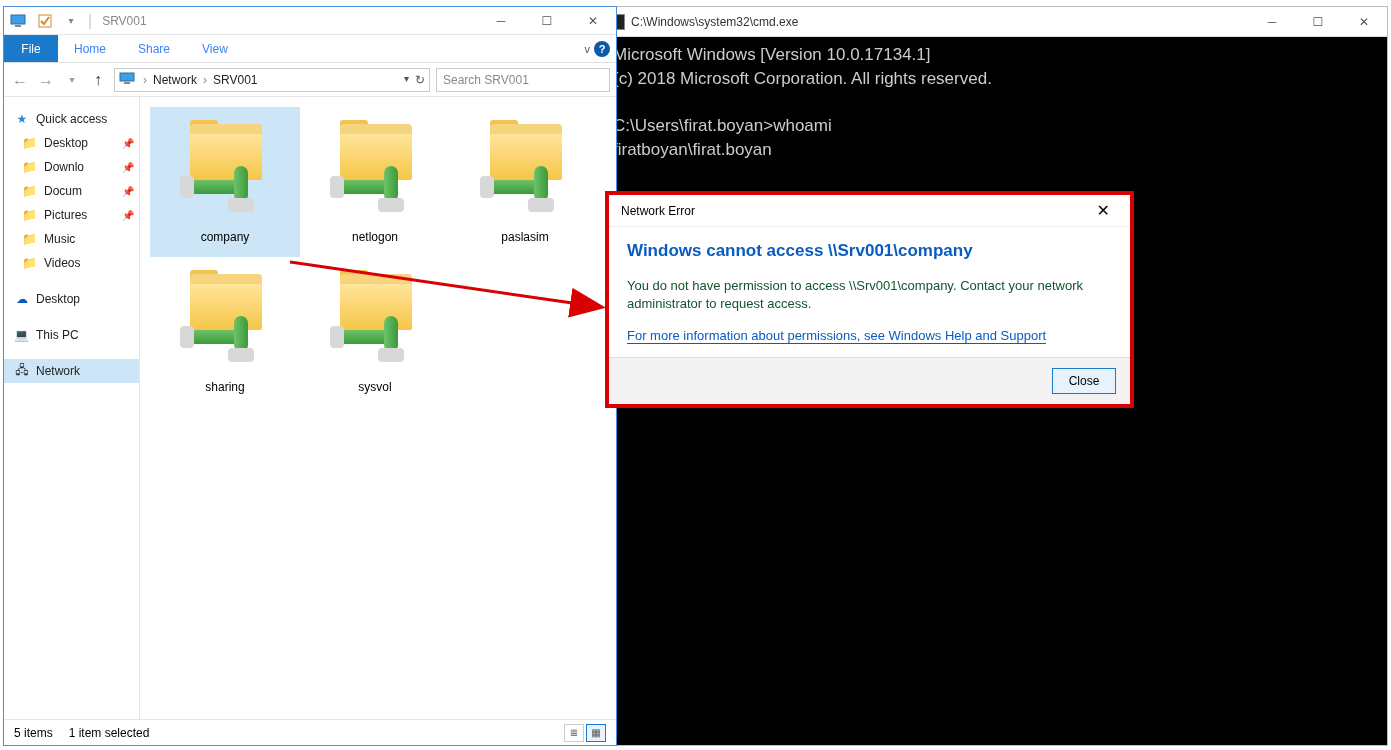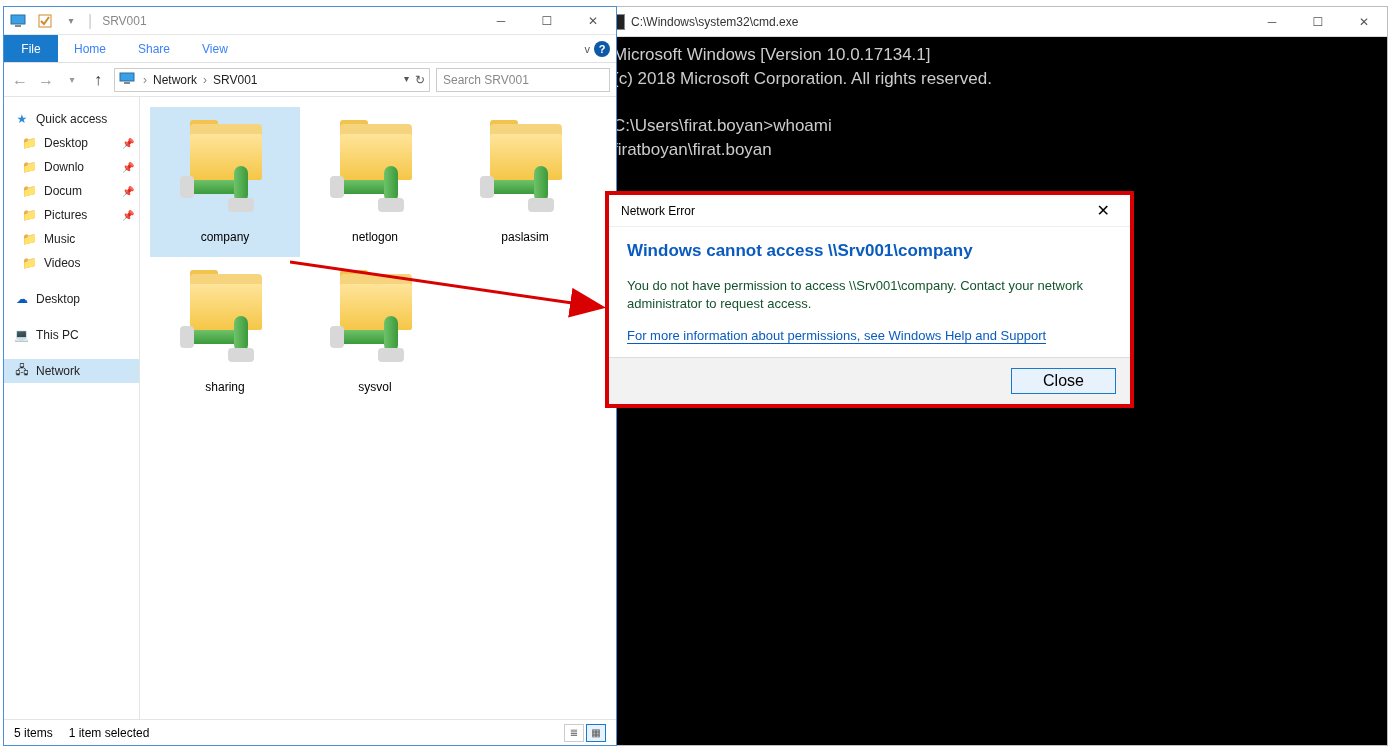--- a/index.html
+++ b/index.html
@@ -63,21 +63,21 @@
 
   
   .dialog-wrap{position:absolute;left:605px;top:191px;width:529px;border:4px solid #d80000;background:#fff;}
   .dialog-title{height:32px;display:flex;align-items:center;padding:0 12px;font-size:12px;border-bottom:1px solid #eee;}
   .dialog-title .dclose{margin-left:auto;font-size:16px;padding:4px 8px;}
   .dialog-body{padding:14px 18px 14px 18px;font-size:13px;}
   .dialog-body h2{margin:0 0 16px 0;font-weight:bold;font-size:17px;color:#0a5bc0;}
   .dialog-body p{margin:0 0 16px 0;color:#14532d;line-height:1.35;}
   .dialog-body a{color:#0a5bc0;border-bottom:1px solid #0a5bc0;text-decoration:none;}
   .dialog-foot{background:#f2f2f2;padding:10px 14px;display:flex;justify-content:flex-end;border-top:1px solid #ddd;}
-  .dialog-foot button{width:105px;height:26px;background:#e8f2fc;border:1px solid #1979ca;font-size:16px;}
+  .dialog-foot button{width:64px;height:26px;background:#e8f2fc;border:1px solid #1979ca;font-size:12px;}
 
   
   .arrow{position:absolute;left:290px;top:252px;pointer-events:none;}
 </style>
 </head>
 <body>
 
 <div class="cmd">
   <div class="cmd-title">
     <span class="cmd-ico"></span>

